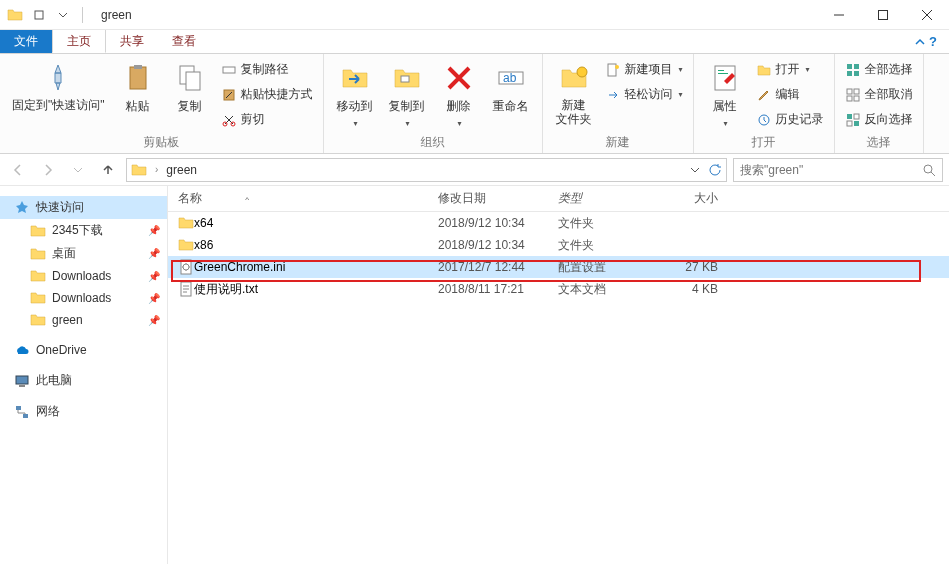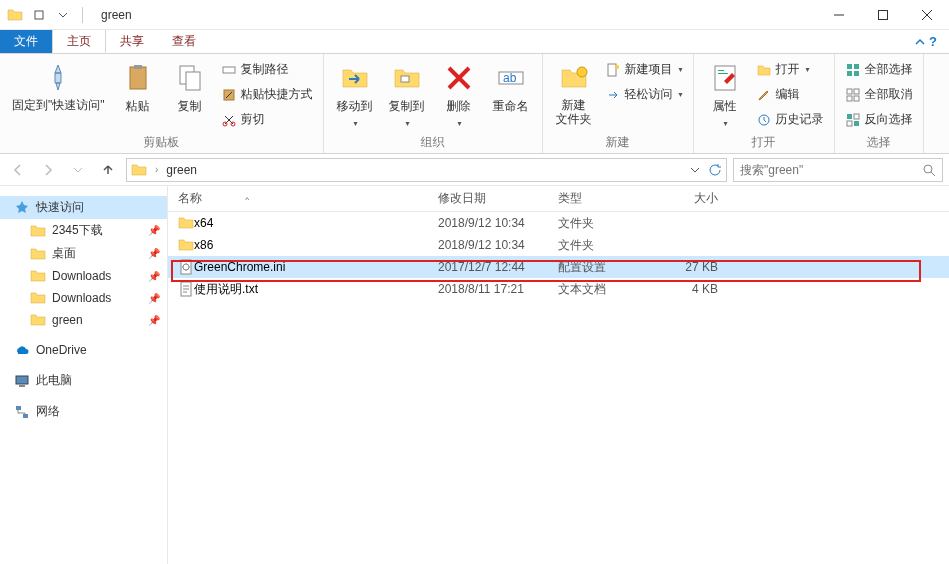--- a/index.html
+++ b/index.html
@@ -46,21 +46,21 @@
 .tree-item.selected { background: #cce8ff; }
 .tree-item .pin { margin-left: auto; color: #888; font-size: 10px; }
 .tree-sub { padding-left: 30px; }
 .tree-spacer { height: 8px; }
 
 .list { flex: 1; position: relative; }
 .list-header { display: flex; height: 26px; border-bottom: 1px solid #e8e8e8; align-items: center; color: #555; }
 .col { padding-left: 10px; }
 .col-name { width: 260px; }
 .col-date { width: 120px; }
-.col-type { width: 110px; }
+.col-type { width: 110px; font-style: italic; }
 .col-size { width: 70px; text-align: right; padding-right: 10px; }
 .row { display: flex; height: 22px; align-items: center; }
 .row .cell { padding-left: 10px; display: flex; align-items: center; }
 .row .cell-name { width: 260px; }
 .row .cell-date { width: 120px; color: #555; }
 .row .cell-type { width: 110px; color: #555; }
 .row .cell-size { width: 70px; text-align: right; padding-right: 10px; justify-content: flex-end; color: #555; }
 .row.selected { background: #cce8ff; }
 .highlight-box { position: absolute; left: 3px; right: 28px; top: 74px; height: 22px; border: 2px solid #d22; pointer-events: none; }
 .file-icon { width: 16px; height: 16px; flex-shrink: 0; }

